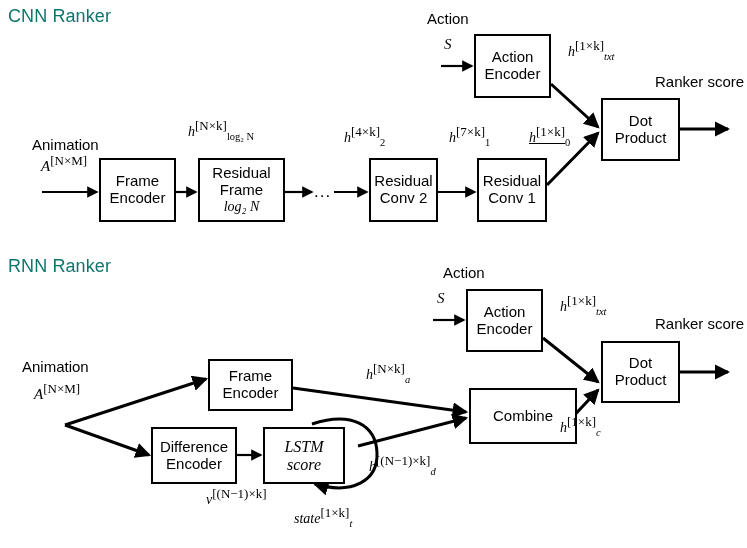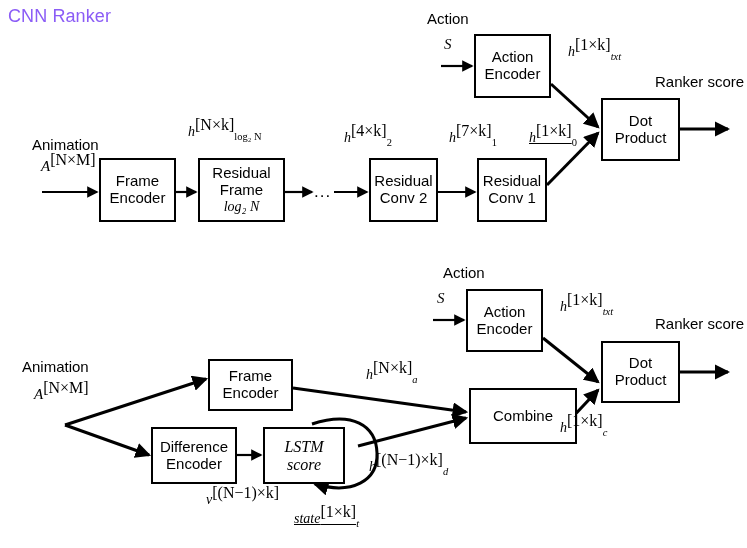--- a/index.html
+++ b/index.html
@@ -1,28 +1,28 @@
 <!DOCTYPE html>
 <html><head>
 <meta charset="utf-8">
 <style>
   html,body{margin:0;padding:0;background:#ffffff;}
   body{width:747px;height:548px;position:relative;overflow:hidden;
        font-family:"Liberation Sans","DejaVu Sans",sans-serif;color:#000;}
   #stage{position:absolute;left:0;top:0;width:747px;height:548px;}
-  .section-title{position:absolute;font-size:18px;letter-spacing:.1px;color:#8b5cf6;white-space:nowrap;}
+  .section-title{position:absolute;font-size:18px;letter-spacing:.1px;color:#0f766e;white-space:nowrap;}
   .node{position:absolute;border:2.2px solid #000;background:#fff;
         display:flex;flex-direction:column;align-items:center;justify-content:center;
         text-align:center;line-height:1.12;font-size:15px;box-sizing:border-box;}
   .node span{display:block;white-space:nowrap;}
   .plain{position:absolute;font-size:15px;white-space:nowrap;}
   .mth{position:absolute;white-space:nowrap;font-family:"Liberation Serif","DejaVu Serif",serif;
        font-style:italic;font-size:14px;color:#000;}
   .mth i{font-style:italic;}
-  .mth .up{font-style:normal;font-size:16px;vertical-align:super;line-height:0;}
+  .mth .up{font-style:normal;font-size:13px;vertical-align:super;line-height:0;}
   .mth .lo{font-style:normal;font-size:10.5px;vertical-align:sub;line-height:0;}
   .mth .loi{font-style:italic;font-size:10.5px;vertical-align:sub;line-height:0;}
   .ellipsis{position:absolute;font-size:17px;letter-spacing:1px;color:#000;}
   svg.edges{position:absolute;left:0;top:0;width:747px;height:548px;overflow:visible;pointer-events:none;}
   .nodelabel-serif{font-family:"Liberation Serif","DejaVu Serif",serif;font-style:italic;font-size:16px;}
 </style>
 </head>
 <body>
 
 <div id="stage">
@@ -126,20 +126,21 @@
   <div class="mth" style="left:449px;top:130px;">
     <i>h</i><span class="up">[7×k]</span><span class="lo">1</span>
   </div>
   <div class="mth" style="left:529px;top:130px;text-decoration:underline;">
     <i>h</i><span class="up">[1×k]</span><span class="lo">0</span>
   </div>
   <div class="mth" style="left:568px;top:44px;">
     <i>h</i><span class="up">[1×k]</span><span class="loi">txt</span>
   </div>
 
+  <div class="section-title" style="left:8px;top:256px;">RNN Ranker</div>
 
   <div class="plain" style="left:22px;top:358px;">Animation</div>
   <div class="mth" style="left:34px;top:386px;font-size:15px;">
     <i>A</i><span class="up">[N×M]</span>
   </div>
 
   <div class="plain" style="left:443px;top:264px;">Action</div>
   <div class="mth" style="left:437px;top:290px;font-size:15px;">
     <i>S</i>
   </div>
@@ -182,17 +183,17 @@
   </div>
   <div class="mth" style="left:560px;top:420px;">
     <i>h</i><span class="up">[1×k]</span><span class="loi">c</span>
   </div>
   <div class="mth" style="left:560px;top:299px;">
     <i>h</i><span class="up">[1×k]</span><span class="loi">txt</span>
   </div>
   <div class="mth" style="left:206px;top:492px;">
     <i>v</i><span class="up">[(N−1)×k]</span>
   </div>
-  <div class="mth" style="left:294px;top:511px;text-decoration:underline;">
+  <div class="mth" style="left:294px;top:511px;">
     <i>state</i><span class="up">[1×k]</span><span class="loi">t</span>
   </div>
 
 </div>
 
 </body></html>

